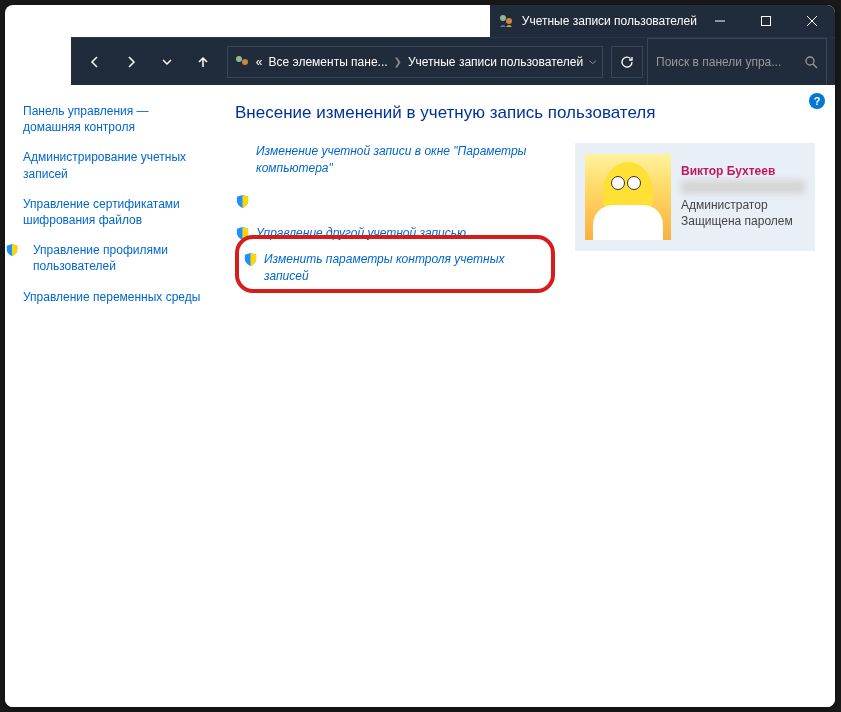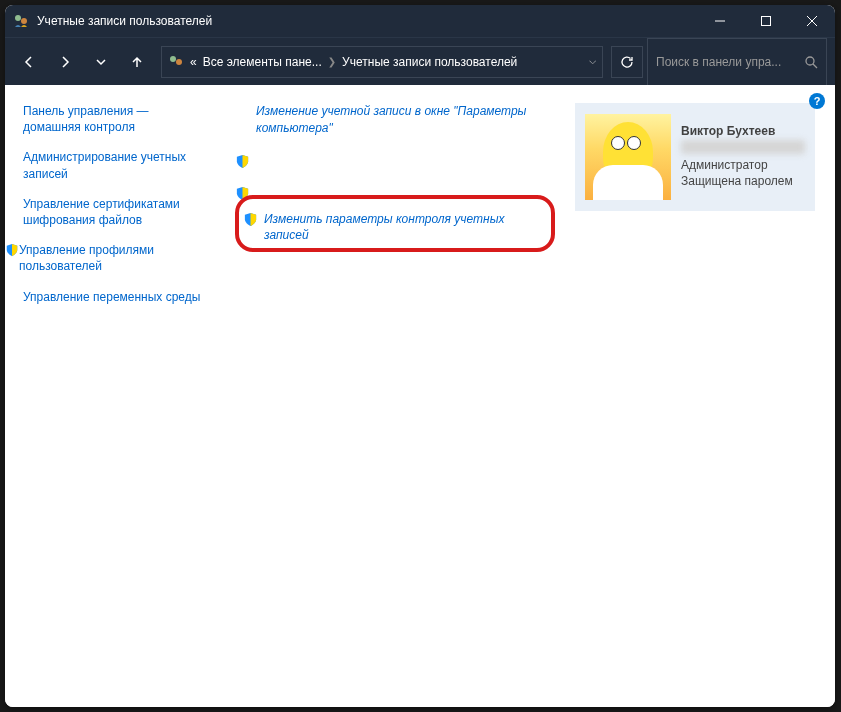--- a/index.html
+++ b/index.html
@@ -1,17 +1,17 @@
 <!DOCTYPE html>
 <html><head>
 <meta charset="utf-8">
 <style>
 * { box-sizing: border-box; margin: 0; padding: 0; font-family: "Segoe UI", Tahoma, sans-serif; }
 body { background: #1a1a1a; width: 841px; height: 712px; overflow: hidden; }
-.window { width: 830px; height: 702px; margin: 5px; background: #fff; border-radius: 8px; overflow: hidden; display: flex; flex-direction: column; box-shadow: 0 2px 10px rgba(0,0,0,0.5); }
+.window { width: 830px; height: 702px; margin: 5px; background: #fff; border-radius: 8px; overflow: hidden; display: flex; flex-direction: column; box-shadow: 0 2px 10px rgba(0,0,0,0.5); align-items: flex-end; }
 .titlebar { height: 32px; background: #202B3B; display: flex; align-items: center; color: #fff; font-size: 12px; }
 .titlebar .app-icon { width: 16px; height: 16px; margin: 0 8px; }
 .titlebar .title { flex: 1; }
 .win-controls { display: flex; }
 .win-btn { width: 46px; height: 32px; display: flex; align-items: center; justify-content: center; color: #fff; }
 .win-btn svg { width: 10px; height: 10px; }
 .navbar { height: 48px; background: #202B3B; display: flex; align-items: center; padding: 0 8px; gap: 4px; border-top: 1px solid #2a3647; }
 .nav-arrow { width: 32px; height: 32px; display: flex; align-items: center; justify-content: center; color: #fff; }
 .breadcrumb { flex: 1; height: 32px; border: 1px solid #3a4555; display: flex; align-items: center; padding: 0 6px; color: #fff; font-size: 12px; gap: 6px; margin: 0 4px; background: #202B3B; }
 .bc-icon { width: 16px; height: 16px; }
@@ -19,40 +19,40 @@
 .bc-item { white-space: nowrap; }
 .bc-chev { margin-left: auto; color: #bbb; font-size: 9px; }
 .refresh-btn { width: 32px; height: 32px; display: flex; align-items: center; justify-content: center; color: #fff; border: 1px solid #3a4555; }
 .search-box { width: 180px; height: 48px; border: 1px solid #3a4555; display: flex; align-items: center; padding: 0 8px; color: #999; font-size: 12px; background: #202B3B; }
 .search-box span { flex: 1; overflow: hidden; white-space: nowrap; text-overflow: ellipsis; }
 .search-box svg { width: 14px; height: 14px; margin-left: 6px; }
 .content { flex: 1; display: flex; background: #fff; position: relative; }
 .help-icon { position: absolute; top: 8px; right: 10px; width: 16px; height: 16px; border-radius: 50%; background: #0078d4; color: #fff; font-size: 11px; display: flex; align-items: center; justify-content: center; font-weight: bold; }
 .sidebar { width: 210px; padding: 18px 12px 18px 18px; }
 .sb-link { font-size: 12px; color: #0066cc; margin-bottom: 14px; cursor: pointer; line-height: 1.35; }
-.sb-link.with-icon { display: flex; gap: 0; align-items: flex-start; }
+.sb-link.with-icon { display: flex; gap: 14px; align-items: flex-start; }
 .shield-sm { width: 14px; height: 14px; flex-shrink: 0; margin-top: 1px; margin-left: -18px; }
 .main { flex: 1; padding: 18px 20px; color: #333; }
 .heading { font-size: 17px; color: #003399; margin-bottom: 20px; font-weight: 400; }
 .main-row { display: flex; gap: 20px; }
 .links-col { flex: 1; font-style: italic; }
 .main-link { font-size: 12px; color: #0066cc; margin-bottom: 16px; cursor: pointer; display: flex; align-items: flex-start; gap: 6px; line-height: 1.4; }
 .main-link .shield { width: 15px; height: 15px; flex-shrink: 0; margin-top: 1px; }
 .main-link.plain { padding-left: 21px; }
 .highlight-box { border: 4px solid #d81b1b; border-radius: 18px; padding: 12px 12px 4px 4px; margin-top: -8px; display: inline-flex; }
 .highlight-box .main-link { margin-bottom: 0; }
 .user-card { width: 240px; background: #e8eff7; padding: 10px; display: flex; gap: 10px; align-items: center; height: 108px; }
 .avatar { width: 86px; height: 86px; background: linear-gradient(180deg,#fff3a0 0%,#ffd966 40%,#fbb040 100%); position: relative; overflow: hidden; }
 .avatar-face { position: absolute; width: 50px; height: 60px; background: #ffe135; border-radius: 50% 50% 40% 40%; top: 8px; left: 18px; }
 .avatar-face::before, .avatar-face::after { content: ''; position: absolute; width: 12px; height: 12px; background: #fff; border-radius: 50%; top: 14px; border: 1px solid #333; }
 .avatar-face::before { left: 8px; }
 .avatar-face::after { left: 24px; }
 .avatar-body { position: absolute; width: 70px; height: 40px; background: #fff; bottom: -5px; left: 8px; border-radius: 20px 20px 0 0; }
 .user-info { flex: 1; font-size: 12px; }
-.user-name { font-weight: 600; color: #404040; margin-bottom: 2px; }
+.user-name { font-weight: 600; color: #be185d; margin-bottom: 2px; }
 .user-blur { height: 14px; background: #d5d5d5; filter: blur(3px); margin-bottom: 4px; border-radius: 2px; }
 .user-role { color: #444; line-height: 1.3; }
 </style>
 </head>
 <body>
 
 <div class="window">
 
   <div class="titlebar">
     <svg class="app-icon" viewBox="0 0 16 16">
@@ -138,36 +138,38 @@
         <svg class="shield-sm" viewBox="0 0 16 16">
             <path d="M8 1 L14 3 V8 C14 12 8 15 8 15 C8 15 2 12 2 8 V3 Z" fill="#1e90ff"></path>
             <path d="M8 1 L14 3 V8 C14 12 8 15 8 15 V1" fill="#ffd700"></path>
           </svg>
         <span>Управление профилями пользователей</span>
       </div>
       <div class="sb-link">Управление переменных среды</div>
     </div>
 
     <div class="main">
+      <h1 class="heading">Внесение изменений в учетную запись пользователя</h1>
       <div class="main-row">
         <div class="links-col">
           <div class="main-link plain">
             <span>Изменение учетной записи в окне "Параметры компьютера"</span>
           </div>
           <div class="main-link">
             <svg class="shield" viewBox="0 0 16 16">
                 <path d="M8 1 L14 3 V8 C14 12 8 15 8 15 C8 15 2 12 2 8 V3 Z" fill="#1e90ff"></path>
                 <path d="M8 1 L14 3 V8 C14 12 8 15 8 15 V1" fill="#ffd700"></path>
               </svg>
           </div>
           <div class="main-link" style="margin-bottom:2px;">
             <svg class="shield" viewBox="0 0 16 16">
                 <path d="M8 1 L14 3 V8 C14 12 8 15 8 15 C8 15 2 12 2 8 V3 Z" fill="#1e90ff"></path>
                 <path d="M8 1 L14 3 V8 C14 12 8 15 8 15 V1" fill="#ffd700"></path>
               </svg>
+            <span>Управление другой учетной записью</span>
           </div>
           <div class="highlight-box">
             <div class="main-link">
               <svg class="shield" viewBox="0 0 16 16">
                   <path d="M8 1 L14 3 V8 C14 12 8 15 8 15 C8 15 2 12 2 8 V3 Z" fill="#1e90ff"></path>
                   <path d="M8 1 L14 3 V8 C14 12 8 15 8 15 V1" fill="#ffd700"></path>
                 </svg>
               <span>Изменить параметры контроля учетных записей</span>
             </div>
           </div>

